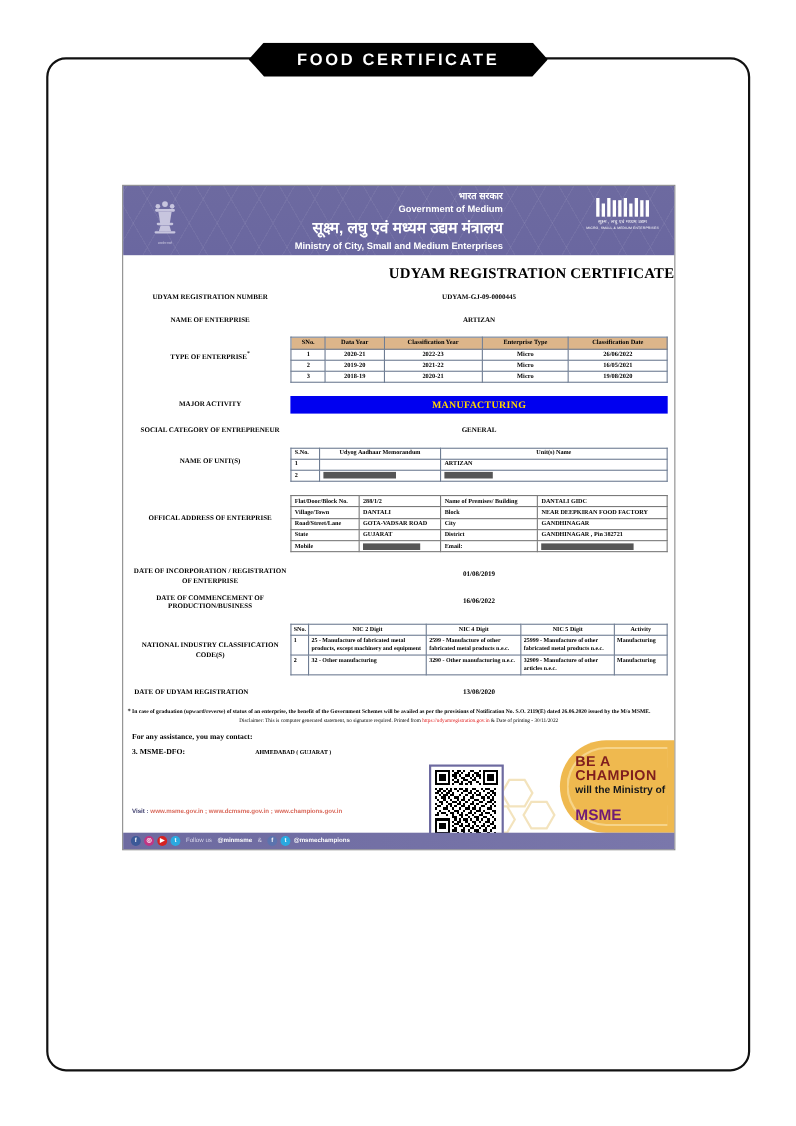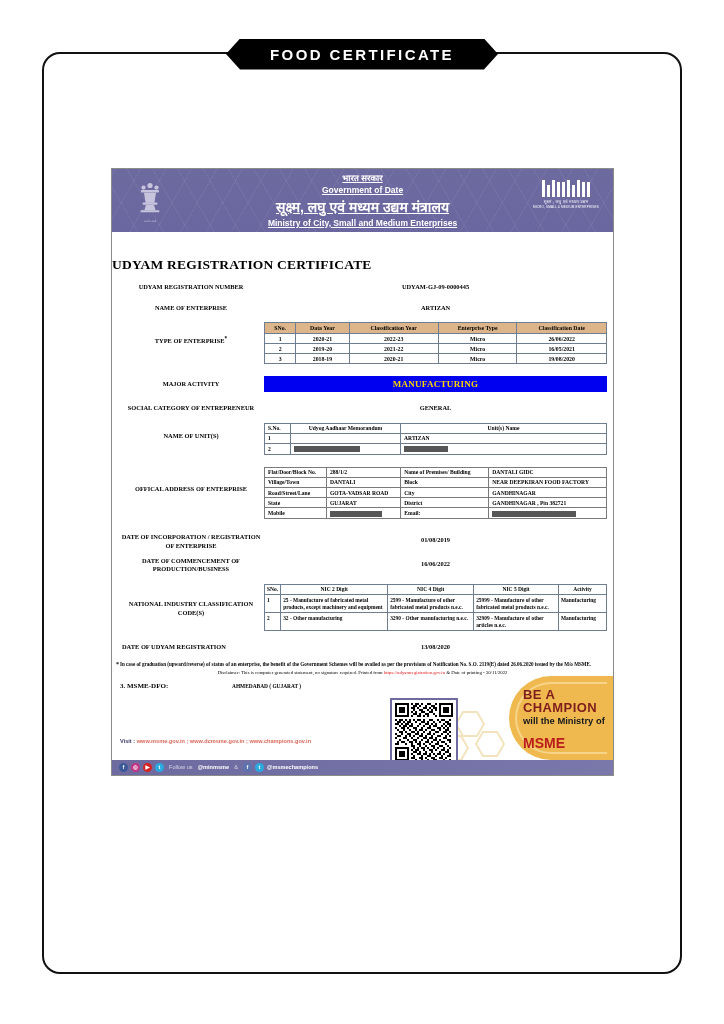--- a/index.html
+++ b/index.html
@@ -59,38 +59,38 @@
       linear-gradient(180deg,#6d6aa0 0%,#6a67a0 100%);
     display:flex; align-items:center; justify-content:center;
     overflow:hidden;
   }
   #emblem{
     position:absolute; left:16px; top:7px; width:44px; height:50px;
     display:flex; flex-direction:column; align-items:center; justify-content:center;
     opacity:.92;
   }
   #emblem svg{ display:block; }
-  .gov-lines{ text-align:center; color:#fff; line-height:1.45;text-decoration:underline; }
+  .gov-lines{ text-align:right; color:#fff; line-height:1.45; }
   .gov-hi{ font-family:"Liberation Sans",sans-serif; font-size:8.5px; font-weight:700; }
   .gov-en{ font-family:"Liberation Sans",sans-serif; font-size:8.5px; font-weight:700; }
   .gov-hi2{ font-family:"Liberation Sans",sans-serif; font-size:14px; font-weight:700; }
   .gov-en2{ font-family:"Liberation Sans",sans-serif; font-size:8.5px; font-weight:700; }
   #msme-logo{
     position:absolute; right:14px; top:11px; text-align:center; color:#fff;
   }
   #msme-logo .bars{ display:flex; gap:2px; align-items:flex-end; justify-content:center; height:17px; }
   #msme-logo .bars i{ display:block; width:3px; background:#fff; }
   #msme-logo .m1{ height:17px; } #msme-logo .m2{ height:12px; }
   #msme-logo .s1{ height:15px; }
   #msme-logo .cap{ font-family:"Liberation Sans",sans-serif; font-size:4.2px; margin-top:2px; letter-spacing:.2px;}
   #msme-logo .cap2{ font-family:"Liberation Sans",sans-serif; font-size:3.1px; margin-top:1px; letter-spacing:.15px;}
 
   #cert-title{
-    text-align:left; font-size:13.5px; font-weight:700;
-    padding:9px 0 8px; letter-spacing:.2px;margin-top:16px;
+    text-align:right; font-size:13.5px; font-weight:700;
+    padding:9px 0 8px; letter-spacing:.2px;
   }
 
   
   .row{ display:flex; align-items:flex-start; padding:0 6px; }
   .lbl{
     width:146px; flex:0 0 146px; text-align:center;
     font-weight:700; font-size:6.4px; line-height:1.35; padding-top:2px;
   }
   .val{ flex:1; text-align:center; font-weight:700; font-size:6.4px; padding-top:2px;}
   .lbl-left{ text-align:center; }
@@ -156,21 +156,21 @@
     color:#7f1d1d; font-size:13px; line-height:1.02; letter-spacing:.4px;
   }
   #champ .t2{
     position:absolute; left:14px; top:40px; width:92px;
     font-family:"Liberation Sans",sans-serif; font-weight:700;
     color:#16181c; font-size:9.4px; line-height:1.16;
   }
   #champ .t3{
     position:absolute; left:14px; top:60px;
     font-family:"Liberation Sans",sans-serif; font-weight:700;
-    color:#b91c1c; font-size:14px; line-height:1;
+    color:#701a75; font-size:14px; line-height:1;
   }
   #hexdeco{
     position:absolute; right:96px; bottom:-6px; width:74px; height:60px; opacity:.5;
   }
   #qr{
     position:absolute; right:155px; bottom:-6px;
     width:68px; height:68px; background:#fff;
     border:2px solid #6d6aa0; padding:3px;
   }
   #qr canvas, #qr .qrbox{ width:100%; height:100%; }
@@ -222,21 +222,21 @@
           <rect x="7.5" y="22.5" width="15" height="2.2" rx="1"></rect>
           <path d="M11 24.9 h8 l1.6 5.4 h-11.2 z"></path>
           <rect x="5.5" y="30.2" width="19" height="2" rx="1"></rect>
         </g>
       </svg>
       <div style="font-size:2.6px;color:#d7d5e8;margin-top:1px;font-family:'Liberation Sans',sans-serif;">सत्यमेव जयते</div>
     </div>
 
     <div class="gov-lines">
       <div class="gov-hi">भारत सरकार</div>
-      <div class="gov-en">Government of Date</div>
+      <div class="gov-en">Government of Medium</div>
       <div class="gov-hi2">सूक्ष्म, लघु एवं मध्यम उद्यम मंत्रालय</div>
       <div class="gov-en2">Ministry of City, Small and Medium Enterprises</div>
     </div>
 
     <div id="msme-logo">
       <div class="bars">
         <i class="m1"></i>
           <i class="m2"></i>
           <i class="m1"></i>
         <i class="s1"></i>
@@ -444,20 +444,21 @@
   <div class="spacer6"></div>
 
   <div class="footnote">
     <span class="star">*</span>
     <span>In case of graduation (upward/reverse) of status of an enterprise, the benefit of the Government Schemes will be availed as per the provisions of Notification No. S.O. 2119(E) dated 26.06.2020 issued by the M/o MSME.</span>
   </div>
   <div class="disclaimer">
     <span>Disclaimer: This is computer generated statement, no signature required. Printed from </span><span class="link">https://udyamregistration.gov.in</span><span> &amp; Date of printing - 30/11/2022</span>
   </div>
 
+  <div class="assist-title">For any assistance, you may contact:</div>
   <div class="assist-row">
     <div class="a-lbl">3. MSME-DFO:</div>
     <div class="a-val">AHMEDABAD ( GUJARAT )</div>
   </div>
 
   <div id="bottom">
 
     <svg id="hexdeco" viewBox="0 0 74 60">
       <g fill="none" stroke="#e8c97e" stroke-width="2">
         <polygon points="20,6 34,6 41,18 34,30 20,30 13,18"></polygon>

